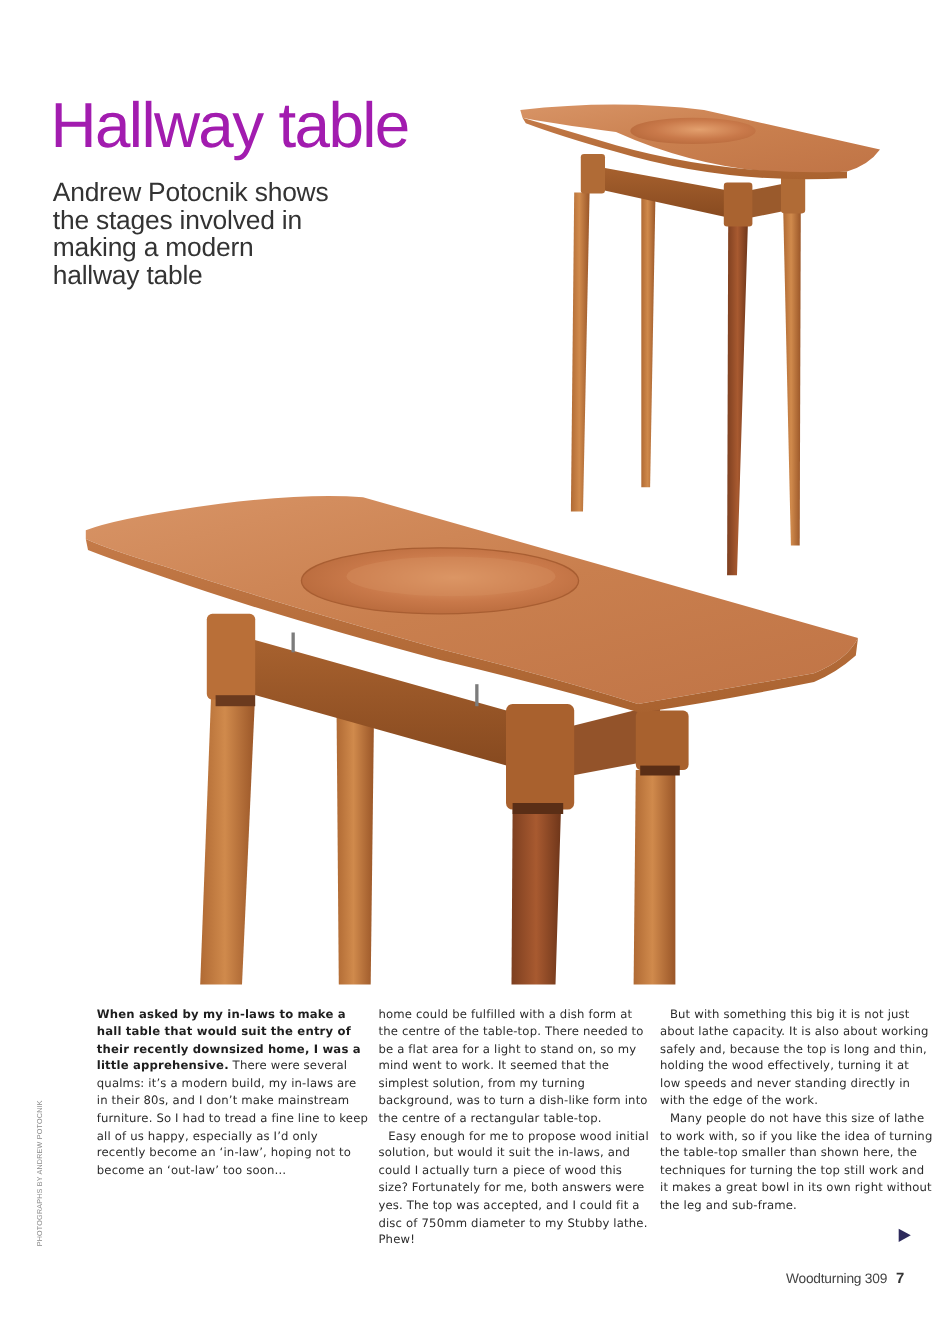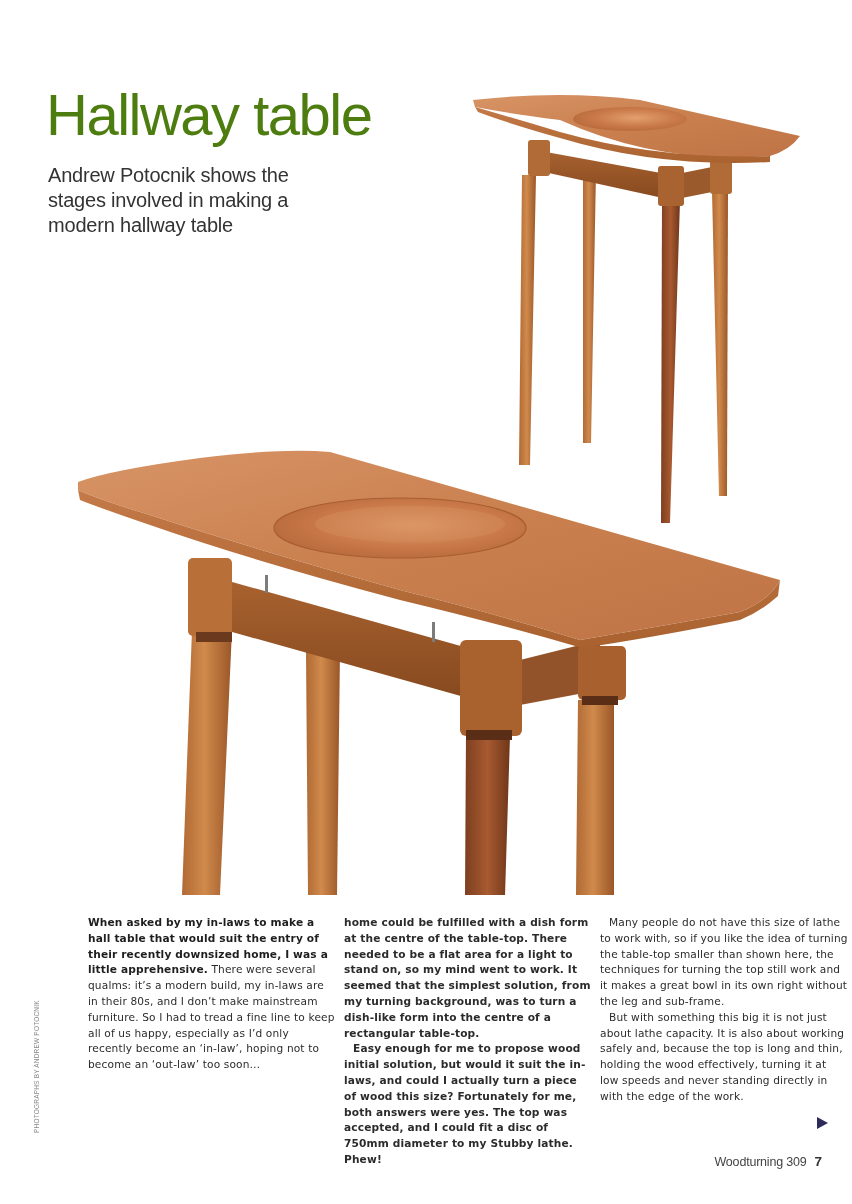--- a/index.html
+++ b/index.html
@@ -3,26 +3,26 @@
   <meta charset="utf-8">
   <style>
     * { margin: 0; padding: 0; box-sizing: border-box; }
     html, body { width: 852px; height: 1204px; background: #ffffff; overflow: hidden; }
     body { position: relative; font-family: "DejaVu Sans", sans-serif; color: #2a2a2a; }
 
     .title {
       position: absolute; left: 46px; top: 86px;
       font-family: "Liberation Sans", sans-serif;
       font-size: 58px; font-weight: 400; letter-spacing: -1.5px;
-      color: #4d7c0f; line-height: 1;
+      color: #a21caf; line-height: 1;
     }
     .standfirst {
       position: absolute; left: 48px; top: 163px; width: 260px;
       font-family: "Liberation Sans", sans-serif;
-      font-size: 20px; line-height: 25px; color: #333333; letter-spacing: -0.2px;
+      font-size: 24px; line-height: 25px; color: #333333; letter-spacing: -0.2px;
     }
 
     .photo { position: absolute; left: 0; top: 0; width: 852px; height: 900px; pointer-events: none; }
     .photo svg { width: 100%; height: 100%; display: block; }
 
     .credit {
       position: absolute; left: 33px; top: 1133px;
       transform-origin: left top; transform: rotate(-90deg);
       font-family: "Liberation Sans", sans-serif;
       font-size: 6.5px; letter-spacing: 0.2px; color: #8a8a8a; white-space: nowrap;
@@ -31,21 +31,21 @@
     .col {
       position: absolute; top: 915px;
       font-family: "DejaVu Sans", sans-serif;
       font-size: 10.6px; line-height: 15.8px; color: #2b2b2b;
       letter-spacing: 0.15px;
       margin-left: 40px;
     }
     .col p { margin: 0; }
     .col p.indent { text-indent: 9px; }
     .col-1 { left: 48px; width: 248px; }
-    .col-2 { left: 304px; width: 248px; font-weight: bold; }
+    .col-2 { left: 304px; width: 248px; }
     .col-3 { left: 560px; width: 248px; }
     .lead { font-weight: 700; color: #1e1e1e; }
 
     .next-arrow {
       position: absolute; left: 817px; top: 1117px;
       width: 0; height: 0;
       border-top: 6px solid transparent; border-bottom: 6px solid transparent;
       border-left: 11px solid #2d2a5c;
     }
 
@@ -153,22 +153,22 @@
 <div class="col col-1">
   <p><span class="lead">When asked by my in-laws to make a hall table that would suit the entry of their recently downsized home, I was a little apprehensive.</span><span> There were several qualms: it’s a modern build, my in-laws are in their 80s, and I don’t make mainstream furniture. So I had to tread a fine line to keep all of us happy, especially as I’d only recently become an ‘in-law’, hoping not to become an ‘out-law’ too soon…</span></p>
 </div>
 
 <div class="col col-2">
   <p>home could be fulfilled with a dish form at the centre of the table-top. There needed to be a flat area for a light to stand on, so my mind went to work. It seemed that the simplest solution, from my turning background, was to turn a dish-like form into the centre of a rectangular table-top.</p>
   <p class="indent">Easy enough for me to propose wood initial solution, but would it suit the in-laws, and could I actually turn a piece of wood this size? Fortunately for me, both answers were yes. The top was accepted, and I could fit a disc of 750mm diameter to my Stubby lathe. Phew!</p>
 </div>
 
 <div class="col col-3">
+  <p class="indent">But with something this big it is not just about lathe capacity. It is also about working safely and, because the top is long and thin, holding the wood effectively, turning it at low speeds and never standing directly in with the edge of the work.</p>
   <p class="indent">Many people do not have this size of lathe to work with, so if you like the idea of turning the table-top smaller than shown here, the techniques for turning the top still work and it makes a great bowl in its own right without the leg and sub-frame.</p>
-  <p class="indent">But with something this big it is not just about lathe capacity. It is also about working safely and, because the top is long and thin, holding the wood effectively, turning it at low speeds and never standing directly in with the edge of the work.</p>
 </div>
 
 <div class="next-arrow"></div>
 
 <div class="folio">
   <span class="pub">Woodturning 309</span>
   <span class="num">7</span>
 </div>
 
 </body></html>

